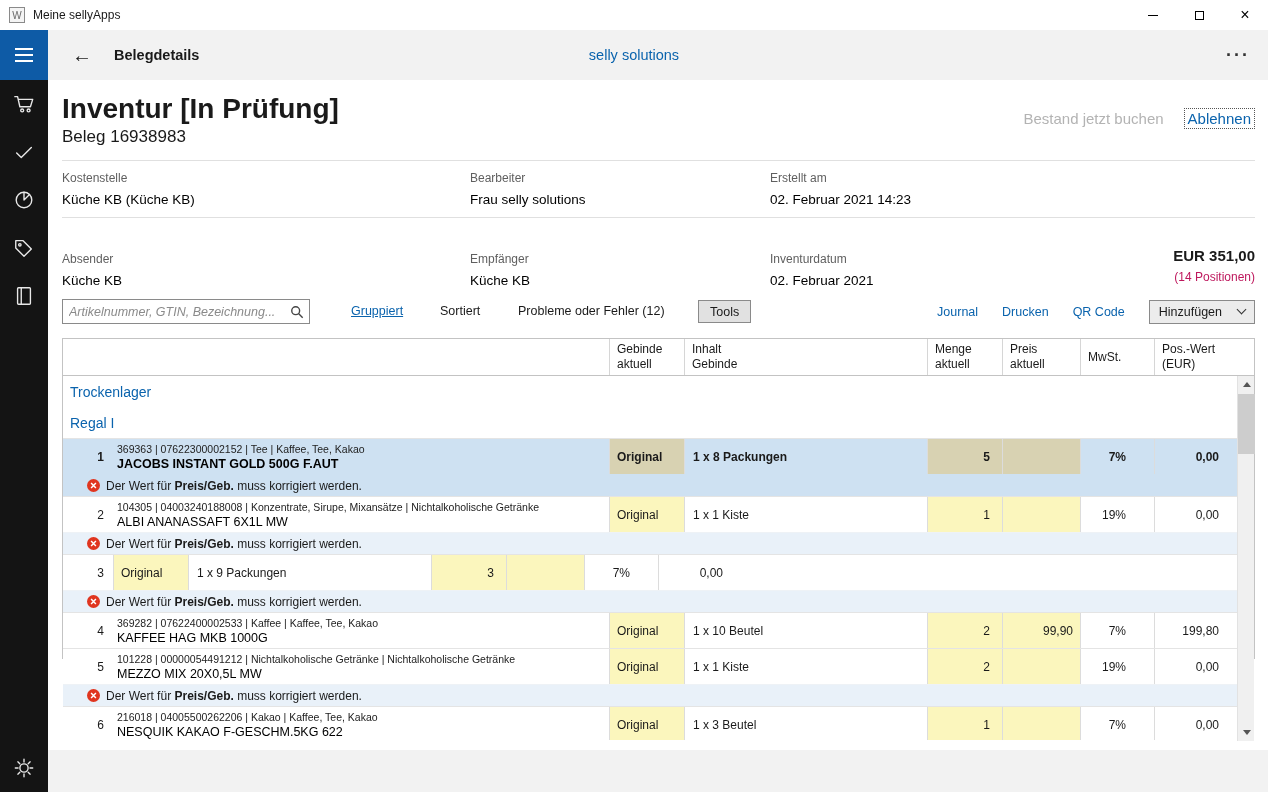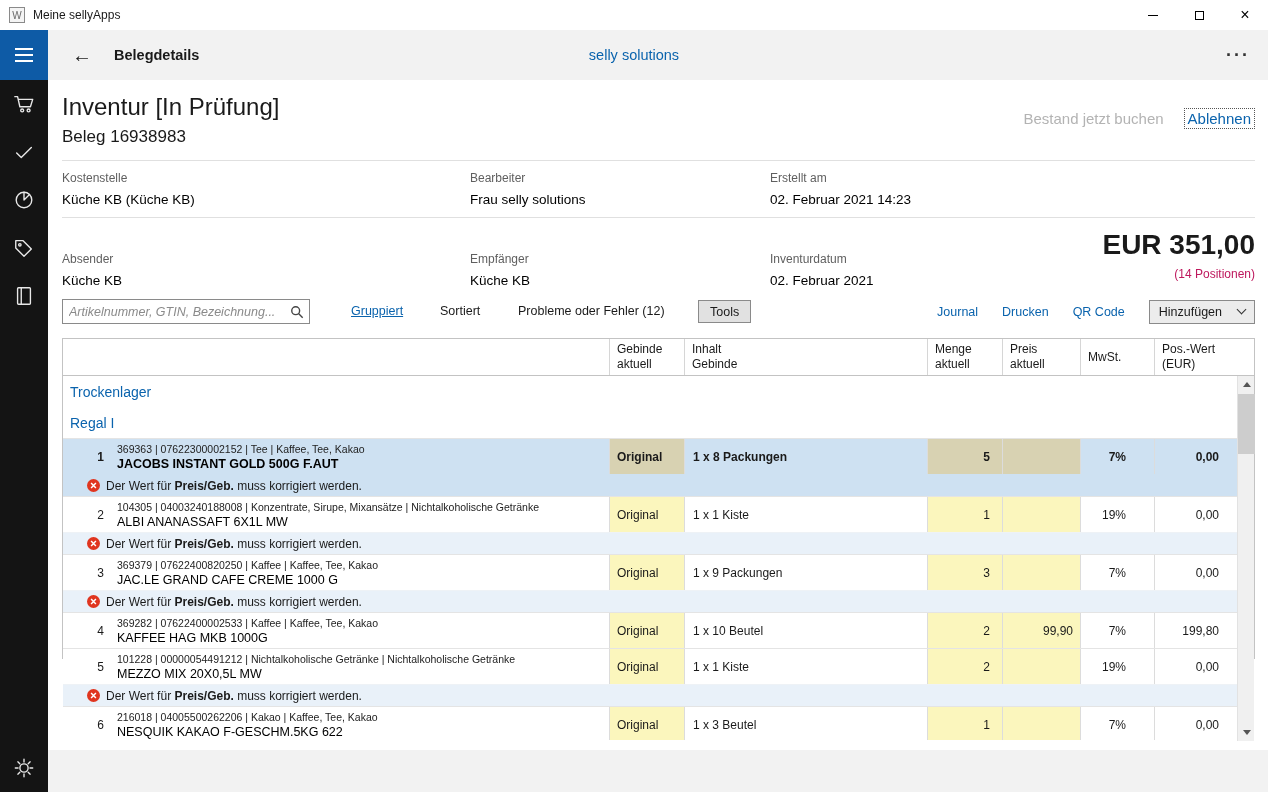--- a/index.html
+++ b/index.html
@@ -28,36 +28,36 @@
   
   .sidebar{position:absolute;left:0;top:80px;width:48px;height:712px;background:#141414;}
   .side-icon{width:48px;height:48px;display:flex;align-items:center;justify-content:center;}
   .side-icon svg{width:22px;height:22px;stroke:#e8e8e8;fill:none;stroke-width:1.5;stroke-linecap:round;stroke-linejoin:round;}
   .side-gear{position:absolute;bottom:0;left:0;}
 
   
   .content{position:absolute;left:48px;top:80px;width:1220px;height:712px;background:#fff;}
   .bottom-strip{position:absolute;left:0;top:670px;width:1220px;height:42px;background:#f2f2f2;}
 
-  .page-title{position:absolute;left:14px;top:13px;font-size:24px;font-weight:normal;text-align:center;}
+  .page-title{position:absolute;left:14px;top:13px;font-size:28px;font-weight:bold;text-align:center;}
   .page-sub{position:absolute;left:14px;top:47px;font-size:17px;}
   .header-actions{position:absolute;right:13px;top:28px;display:flex;gap:20px;align-items:center;}
   .action-disabled{color:#b3b3b3;font-size:15px;}
   .action-primary{color:#0a63ad;font-size:15px;border:1px dotted #555;padding:1px 3px;}
 
   .hr{position:absolute;left:14px;right:13px;height:1px;background:#e0e0e0;}
   .hr1{top:80px;} .hr2{top:137px;}
 
   .meta-item{position:absolute;}
   .meta-label{font-size:12px;color:#5f5f5f;}
   .meta-value{font-size:13.5px;color:#000;margin-top:7px;}
   .m-r1{top:91px;} .m-r2{top:148px;margin-top:24px;}
   .m-c1{left:14px;} .m-c2{left:422px;} .m-c3{left:722px;}
   .total{position:absolute;right:13px;top:149px;text-align:right;}
-  .total-main{font-size:28px;font-weight:bold;}
+  .total-main{font-size:15px;font-weight:bold;margin-top:18px;}
   .total-sub{font-size:12px;color:#be185d;margin-top:6px;}
 
   
   .toolbar{position:absolute;left:0;top:219px;width:1220px;height:26px;}
   .search-box{position:absolute;left:14px;top:0;width:248px;height:25px;border:1px solid #8a8a8a;background:#fff;display:flex;align-items:center;}
   .search-box input{flex:1;min-width:0;border:none;outline:none;font-size:12.5px;padding:0 6px;font-family:inherit;color:#333;background:transparent;}
   .search-box input::placeholder{font-style:italic;color:#8a8a8a;opacity:1;}
   .mag{width:24px;display:flex;align-items:center;justify-content:center;}
   .mag svg{width:14px;height:14px;stroke:#444;fill:none;stroke-width:1.6;}
   .tb-link{position:absolute;top:5px;font-size:12.5px;color:#1a1a1a;}
@@ -308,24 +308,20 @@
           <span class="err-icon">
             <svg viewBox="0 0 14 14">
               <circle cx="7" cy="7" r="7" fill="#e0351f"></circle>
               <path d="M4.4 4.4l5.2 5.2M9.6 4.4L4.4 9.6" stroke="#fff" stroke-width="1.6"></path>
             </svg>
           </span>
           <span class="err-text">Der Wert für <b>Preis/Geb.</b> muss korrigiert werden.</span>
         </div>
         <div class="data-row">
           <div class="cell col-num w1">3</div>
-          <div class="cell col-desc w2">
-            <div class="meta-line">369379 | 07622400820250 | Kaffee | Kaffee, Tee, Kakao</div>
-            <div class="name-line">JAC.LE GRAND CAFE CREME 1000 G</div>
-          </div>
           <div class="cell col-gebinde w3 bl">Original</div>
           <div class="cell col-inhalt w4 bl">1 x 9 Packungen</div>
           <div class="cell col-menge w5 bl">3</div>
           <div class="cell col-preis w6 bl"></div>
           <div class="cell col-mwst w7 bl">7%</div>
           <div class="cell col-wert w8 bl">0,00</div>
         </div>
         <div class="error-row">
           <span class="err-icon">
             <svg viewBox="0 0 14 14">

